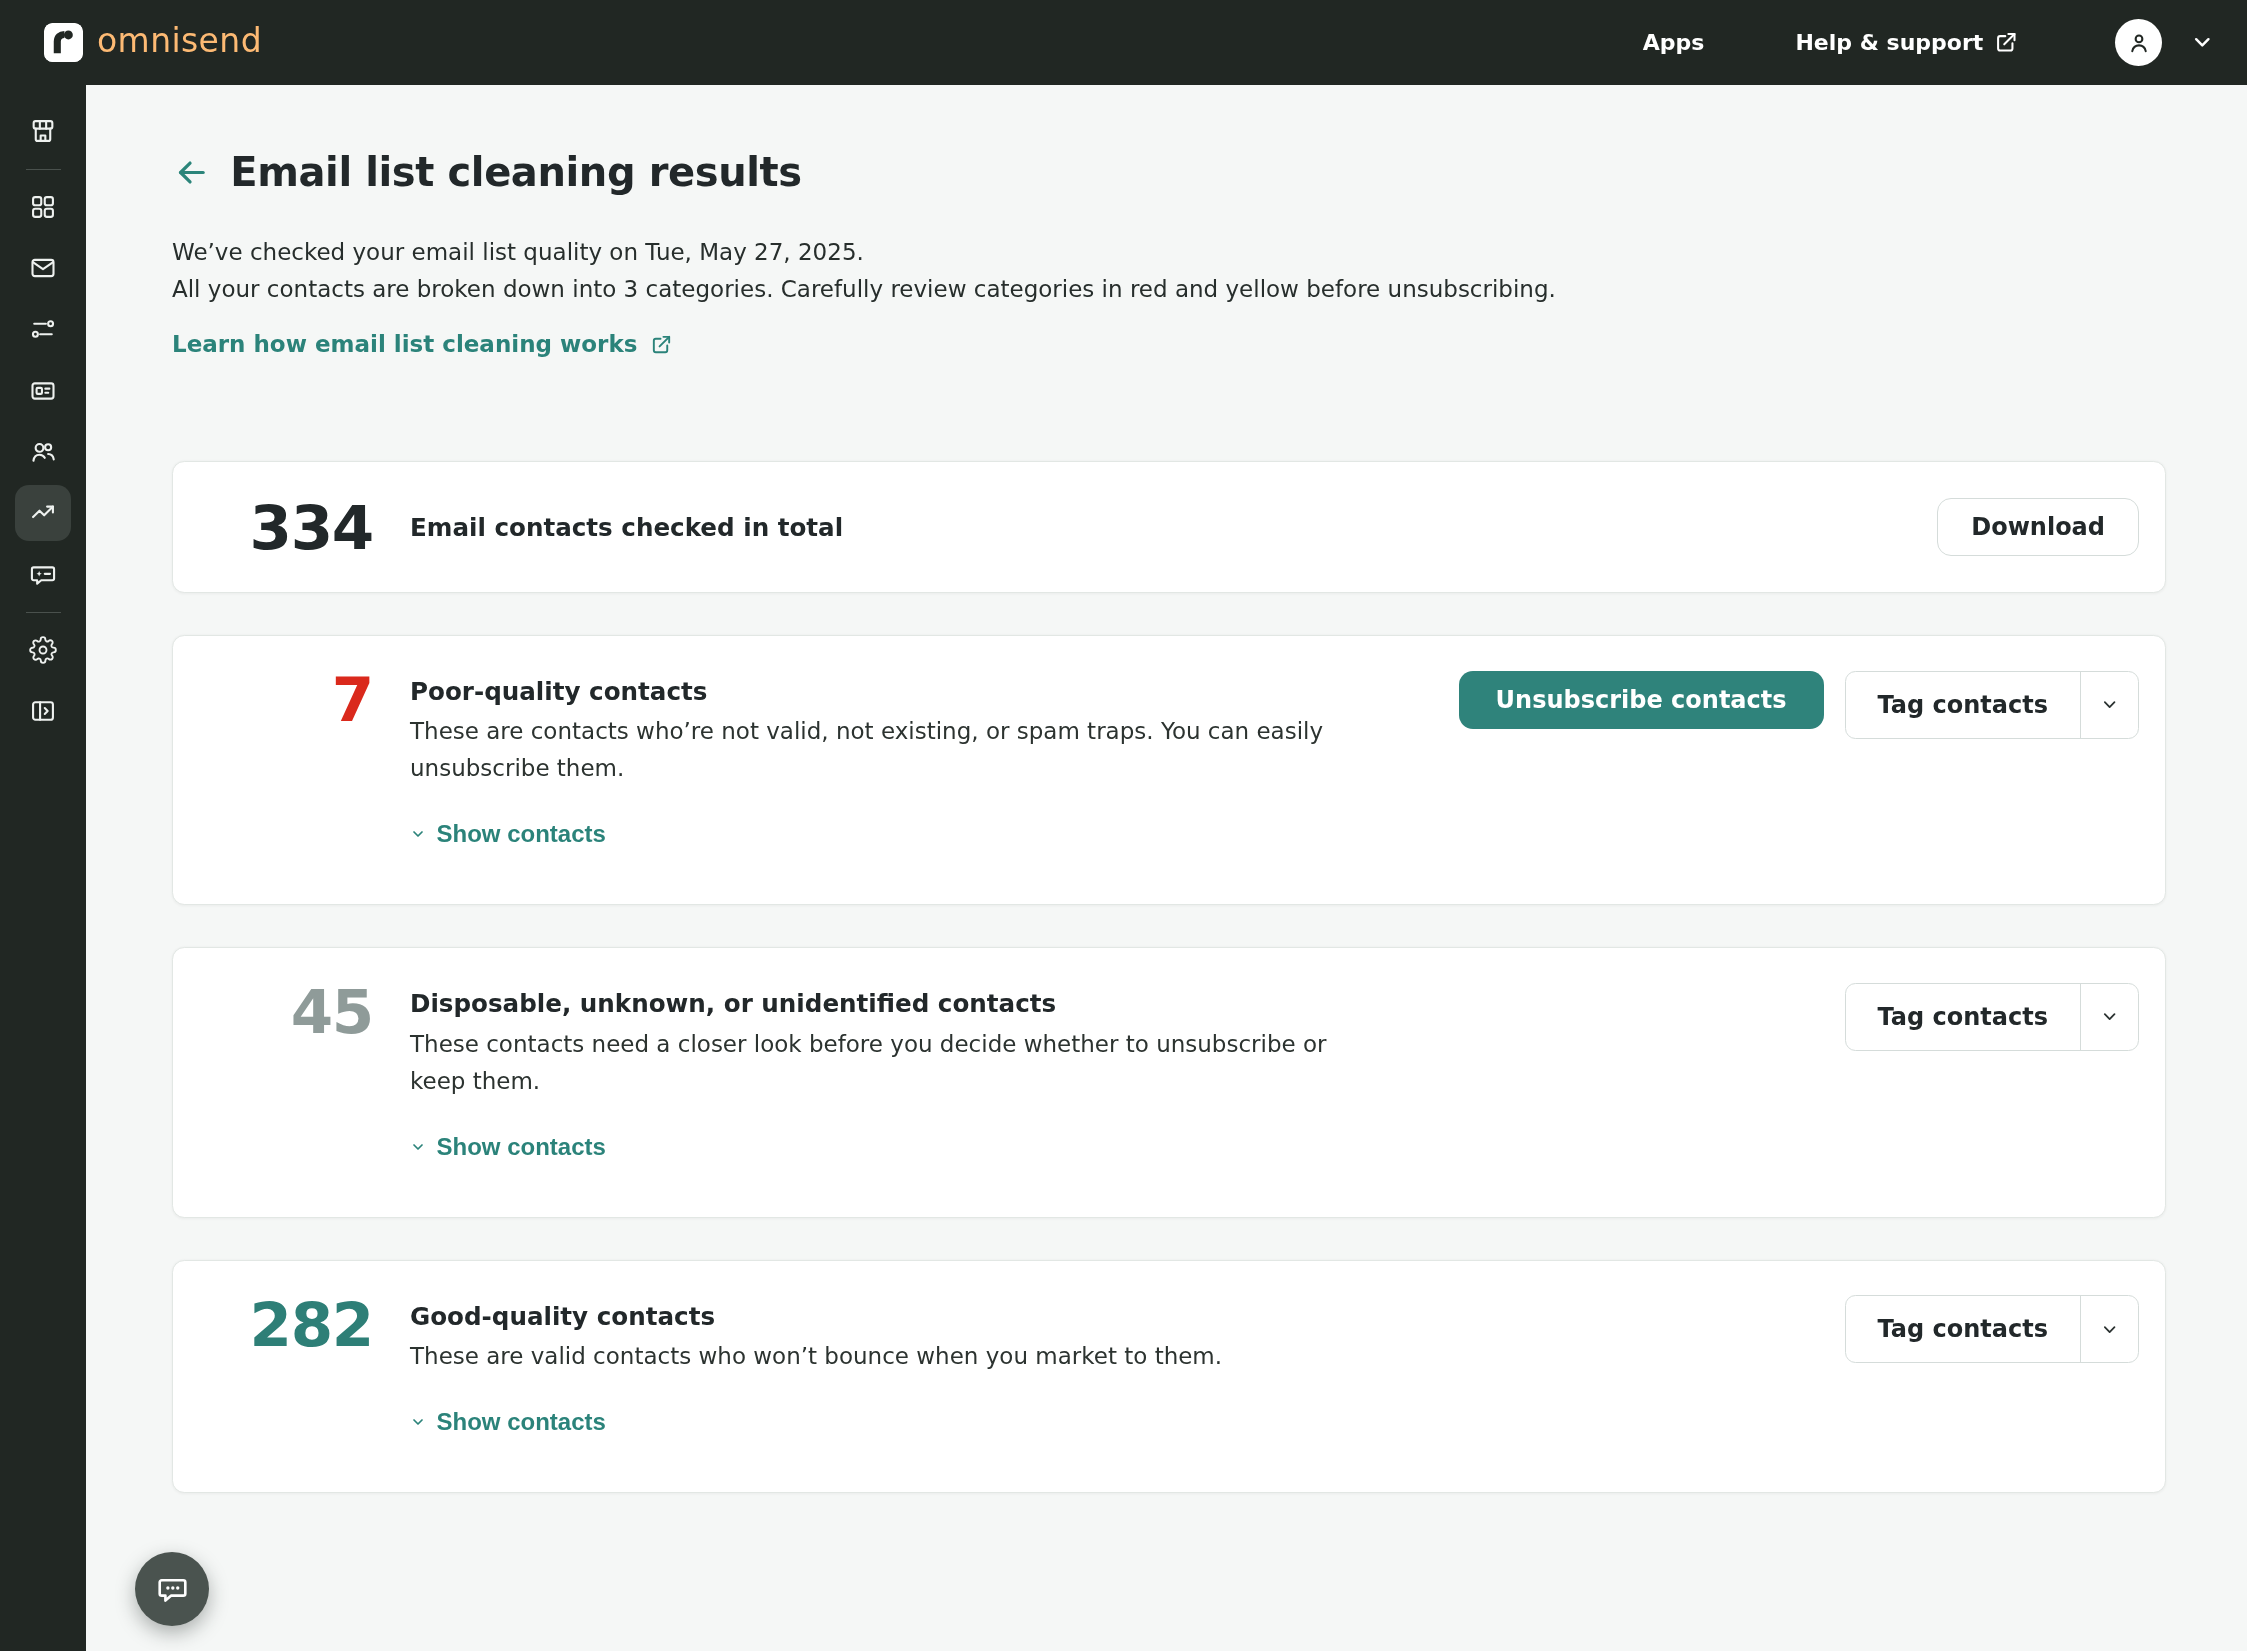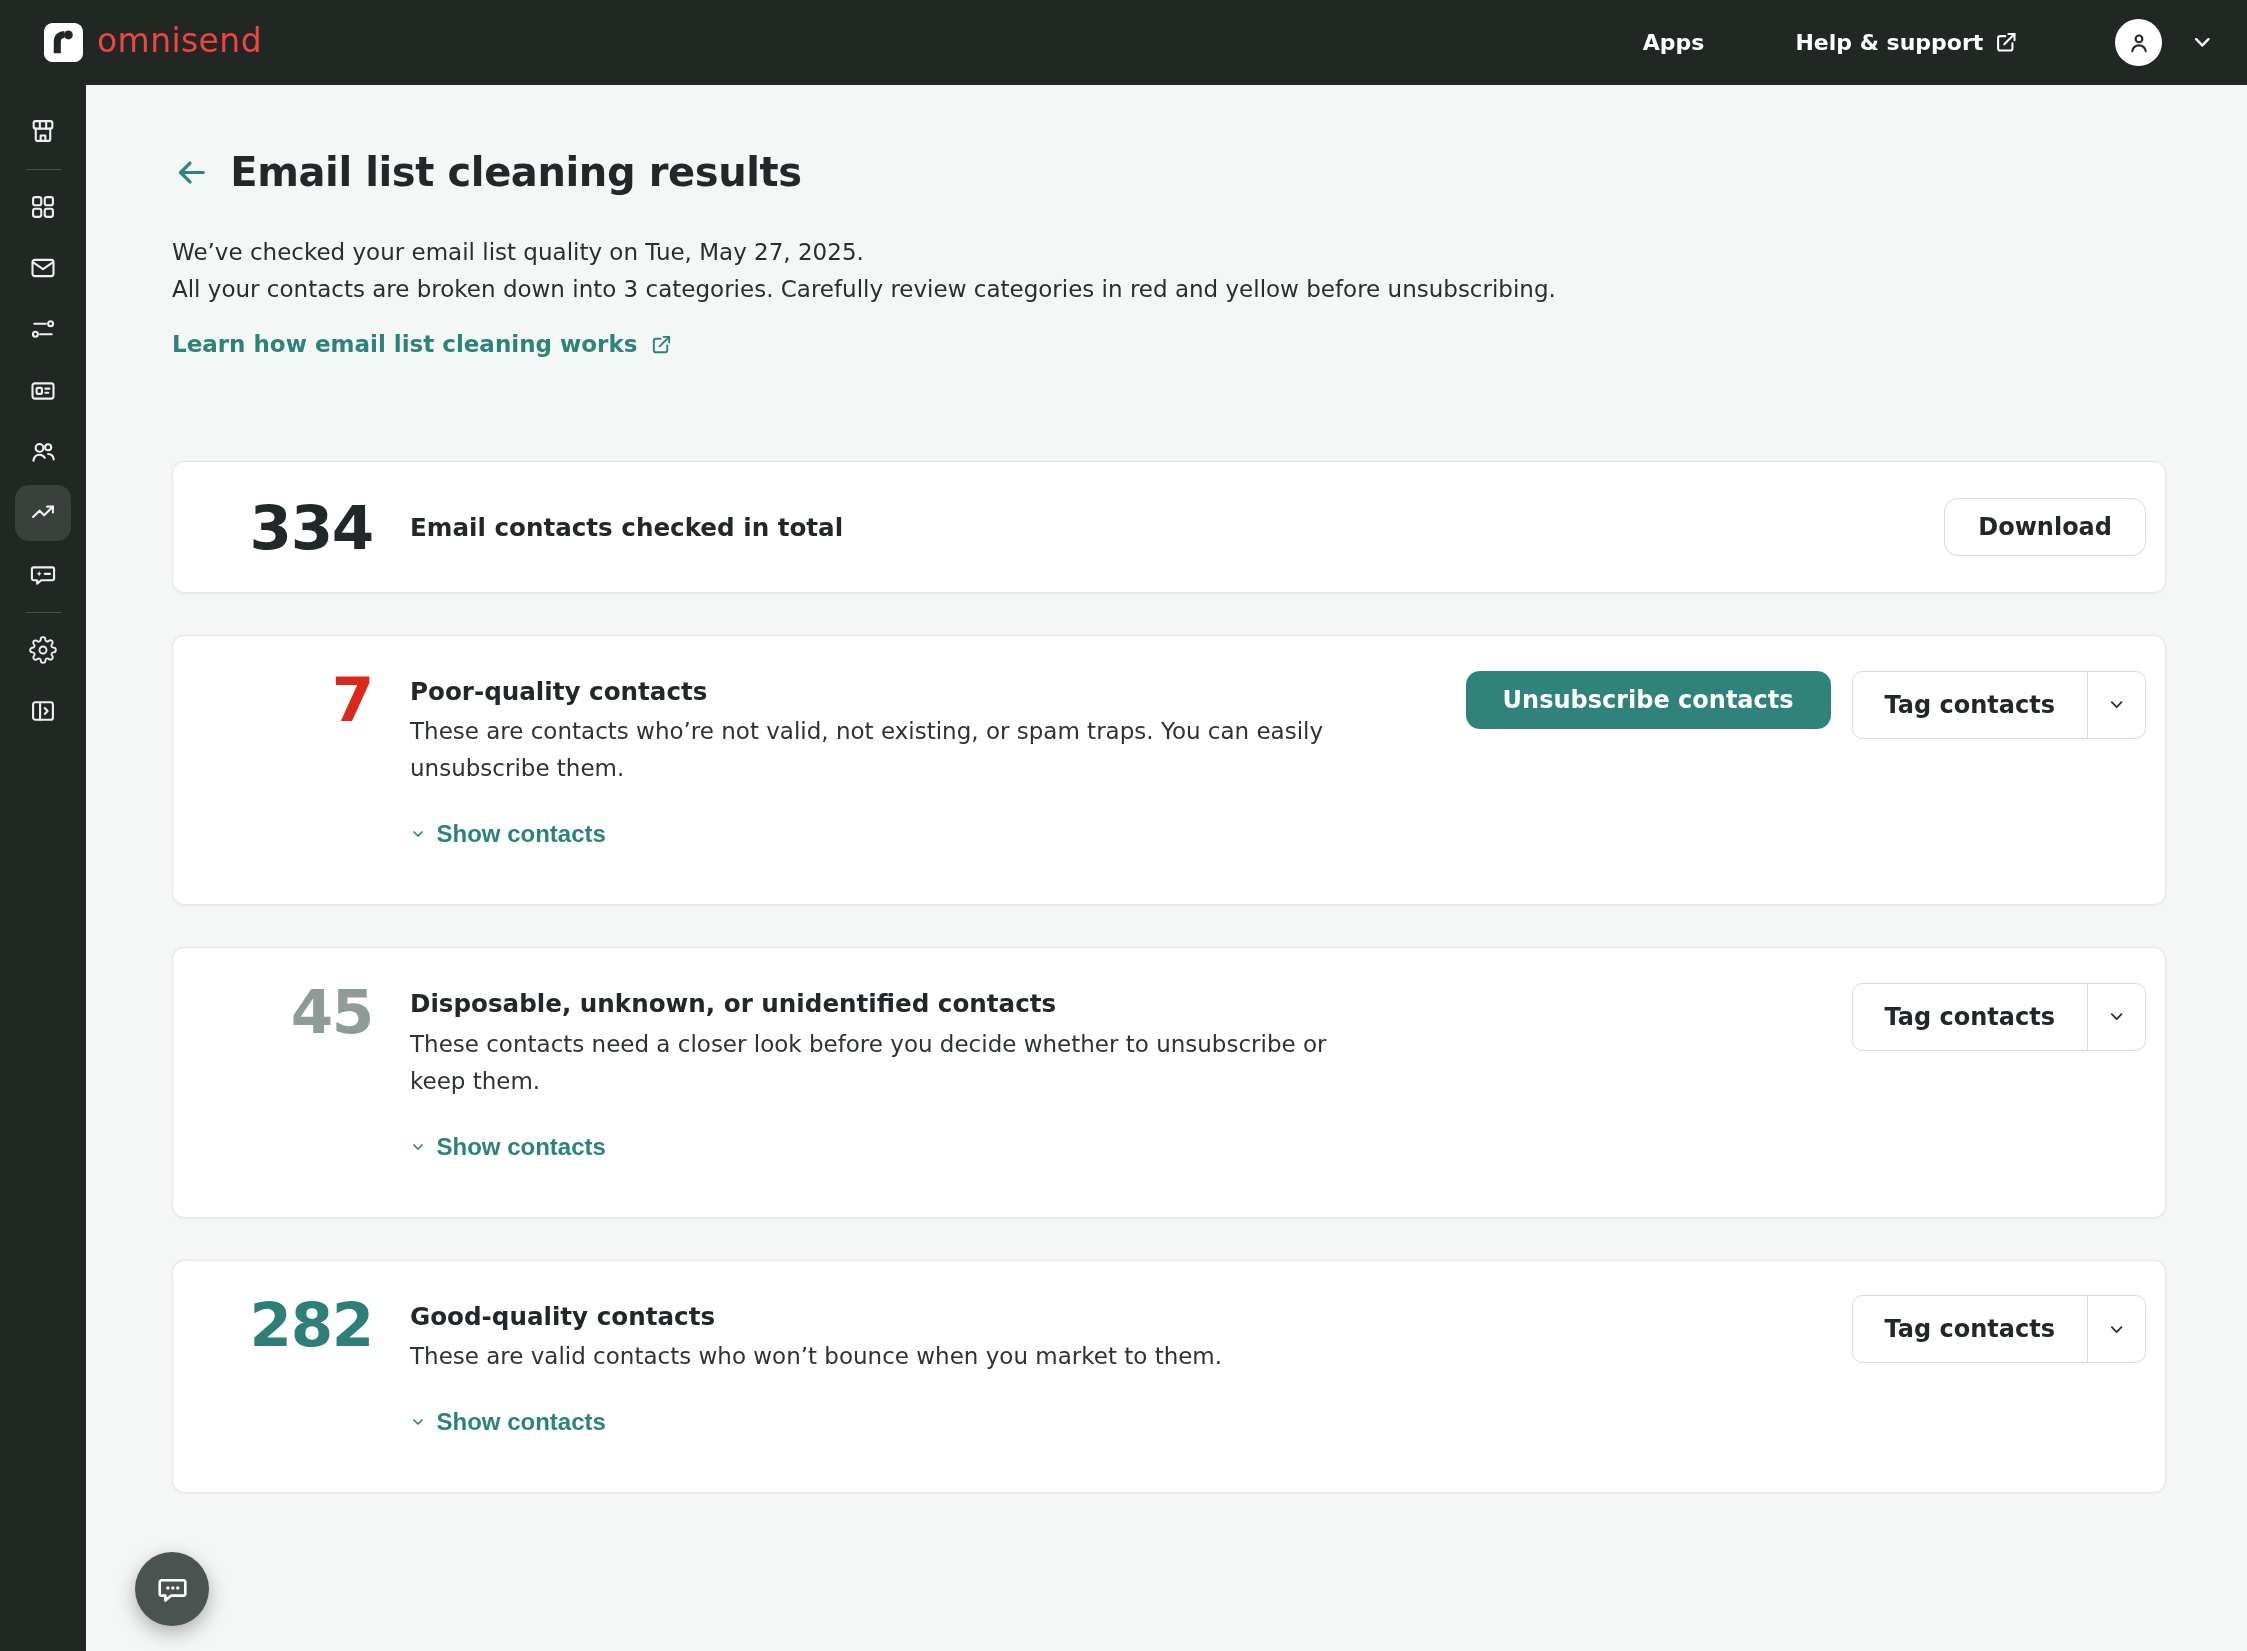--- a/index.html
+++ b/index.html
@@ -11,21 +11,21 @@
   }
   
   .topbar {
     height: 85px; background: #212723;
     display: flex; align-items: center;
     padding: 0 32px 0 44px;
     position: relative; z-index: 5;
   }
   .brand { display: flex; align-items: center; gap: 14px; }
   .brand-badge { width: 39px; height: 39px; border-radius: 8.8px; background: #ffffff; display: block; }
-  .brand-name { color: #ef4444; font-size: 33px; font-weight: 500; letter-spacing: 0.4px; line-height: 1; padding-bottom: 3.5px; }
+  .brand-name { color: #fdba74; font-size: 33px; font-weight: 500; letter-spacing: 0.4px; line-height: 1; padding-bottom: 3.5px; }
   .topnav { margin-left: auto; display: flex; align-items: center; }
   .topnav-link { color: #ffffff; font-size: 22px; font-weight: 700; display: flex; align-items: flex-end; gap: 10.5px; cursor: pointer; }
   .topnav-link.apps { margin-right: 91px; }
   .topnav-link.help { margin-right: 97px; }
   .avatar { width: 47px; height: 47px; border-radius: 50%; background: #ffffff; display: flex; align-items: center; justify-content: center; margin-right: 28px; cursor: pointer; }
   .icon { display: block; }
 
   
   .shell { display: flex; height: 1566px; }
   .sidebar {
@@ -47,21 +47,21 @@
   .back-btn { background: none; border: none; cursor: pointer; width: 39px; height: 39px; display: flex; align-items: center; justify-content: center; }
   h1 { font-size: 40px; font-weight: 700; letter-spacing: -0.4px; color: #22282a; }
 
   .intro p { font-size: 23px; line-height: 37px; color: #272e2c; }
   .learn-link { display: inline-flex; align-items: center; gap: 12.3px; margin-top: 23px; color: #2b837a; font-size: 23px; font-weight: 700; text-decoration: none; cursor: pointer; }
 
   
   .card {
     background: #ffffff; border: 0.9px solid #e2e7e4; border-radius: 12.3px;
     display: flex; align-items: flex-start;
-    padding: 33px 19px 55px 53px;
+    padding: 33px 26px 55px 53px;
     box-shadow: 0 0.9px 2.6px rgba(32,39,36,0.05);
   }
   .card + .card { margin-top: 42px; }
   .card-summary { margin-top: 104px; height: 132px; align-items: center; padding-top: 0; padding-bottom: 0; }
 
   .num-col { width: 147px; margin-right: 37px; text-align: right; font-size: 61px; font-weight: 700; letter-spacing: -1.3px; line-height: 61px; flex: none; }
   .num-dark { color: #22282a; }
   .num-red  { color: #da291c; }
   .num-gray { color: #8f9b99; }
   .num-teal { color: #2e7f77; }

